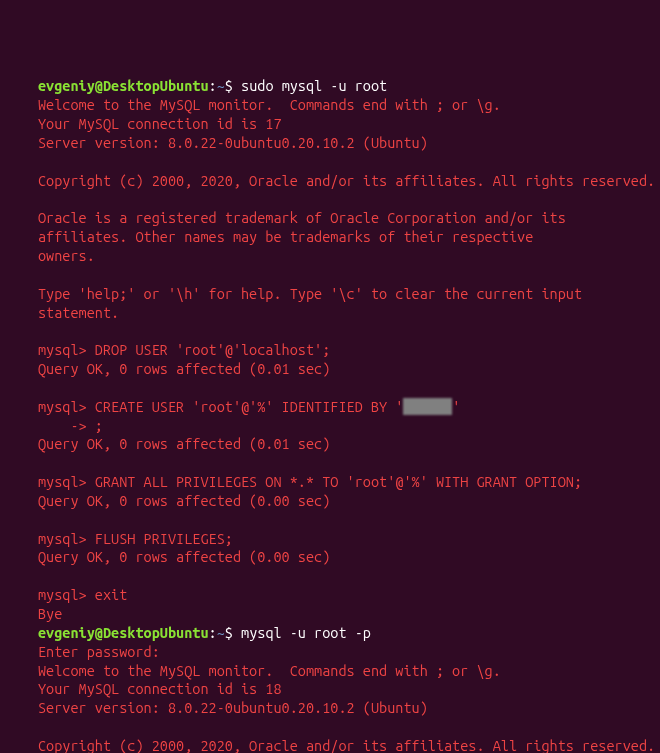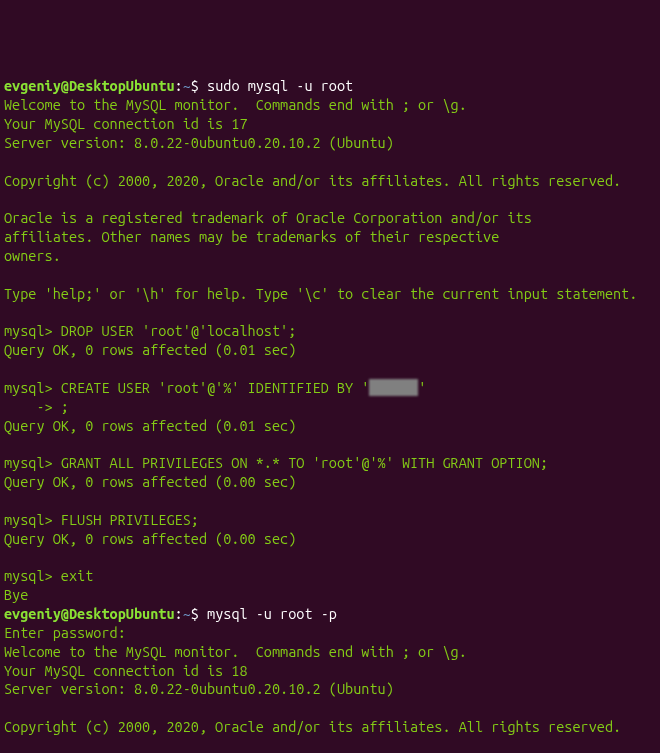--- a/index.html
+++ b/index.html
@@ -14,39 +14,40 @@
       font-size: 14.5px;
       line-height: 1.3;
       padding: 2px 4px;
       width: 660px;
       min-height: 753px;
       white-space: pre-wrap;
       word-wrap: break-word;
     }
     .line {
       display: block;
+      margin-left: 34px;
     }
     .user-host {
       color: #8ae234;
       font-weight: bold;
     }
     .colon {
       color: #ffffff;
     }
     .tilde {
       color: #729fcf;
     }
     .dollar {
       color: #ffffff;
     }
     .cmd {
       color: #ffffff;
     }
     .output {
-      color: #84cc16;
+      color: #ef4444;
     }
     .blurred {
       background-color: #808080;
       color: #808080;
       filter: blur(1px);
       -webkit-filter: blur(1px);
     }
   </style>
 </head>
 <body>

